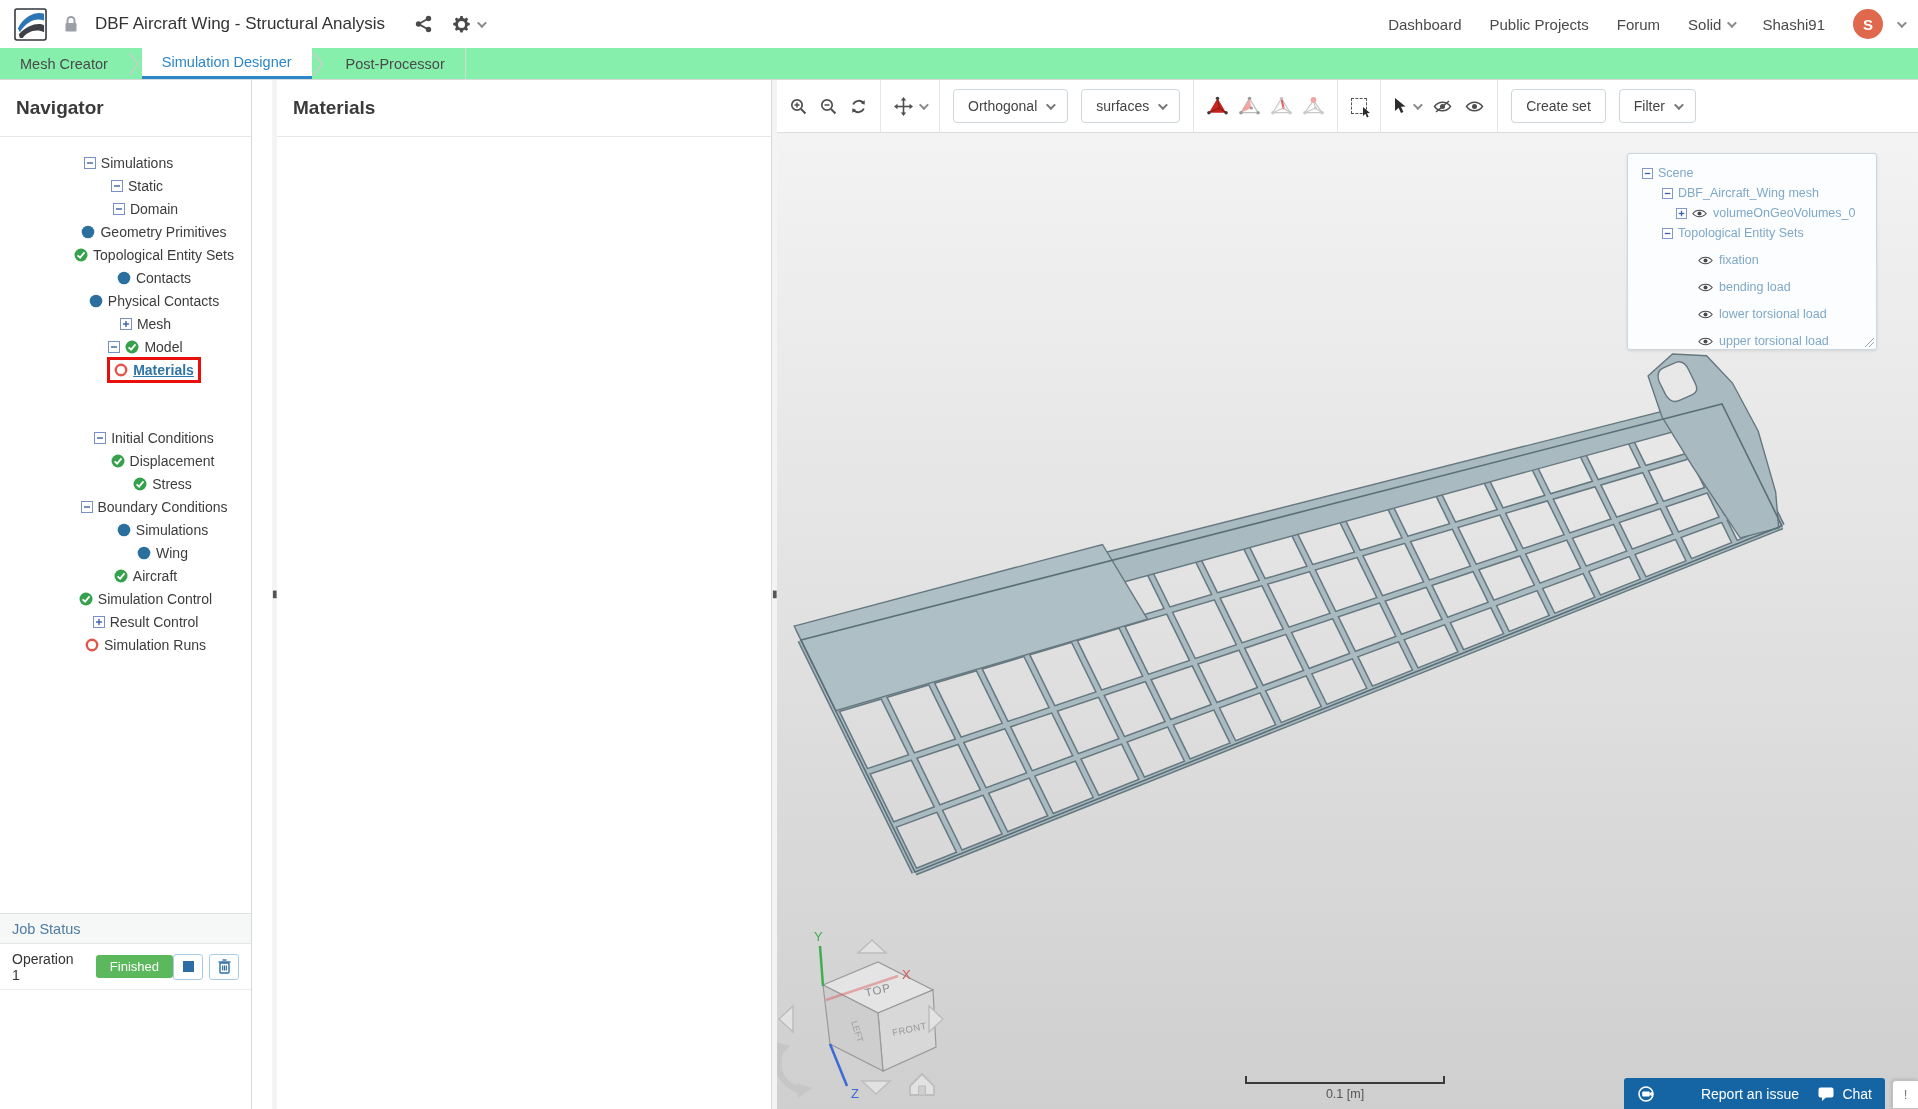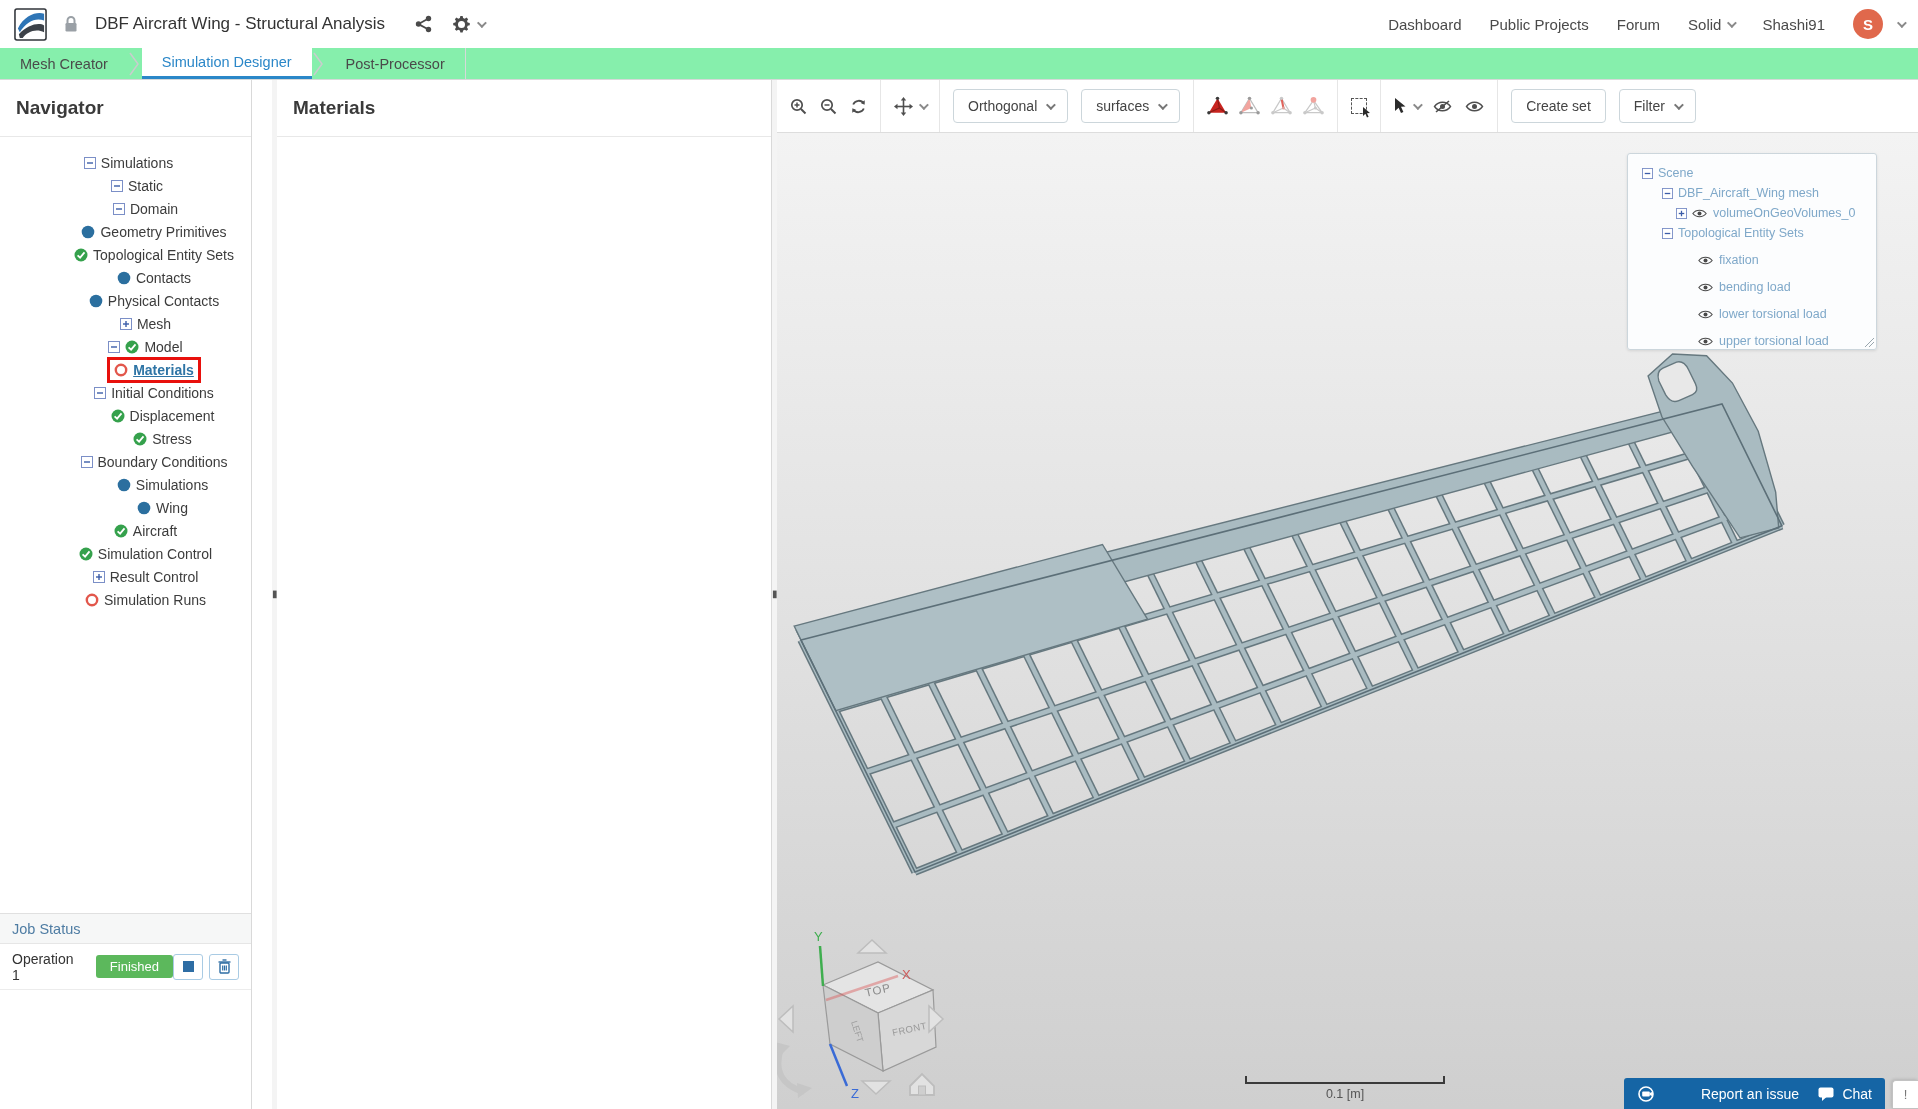--- a/index.html
+++ b/index.html
@@ -260,21 +260,21 @@
       <div class="treerow" style="padding-left: 55px;">
         <span class="anno">
           <span class="nico">
             <svg viewBox="0 0 14 14">
               <circle cx="7" cy="7" r="5.2" fill="#fff" stroke="#e2574c" stroke-width="2.4"></circle>
             </svg>
           </span>
           <span class="lbl-link">Materials</span>
         </span>
       </div>
-      <div class="treerow" style="padding-left: 55px;">
+      <div class="treerow" style="padding-left: 55px; margin-top: 45px;">
         <span class="exp">
           <svg viewBox="0 0 12 12">
             <rect x="0.5" y="0.5" width="11" height="11" fill="#fff" stroke="#7b8fc7"></rect>
             <line x1="3" y1="6" x2="9" y2="6" stroke="#3c5da8" stroke-width="1.4"></line>
           </svg>
         </span>
         <span class="">Initial Conditions</span>
       </div>
       <div class="treerow" style="padding-left: 72px;">
         <span class="nico">

